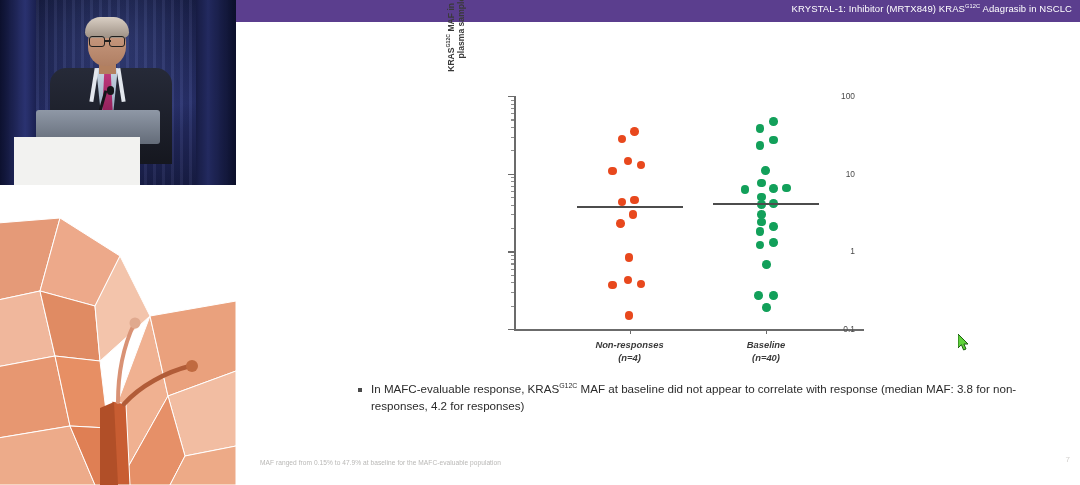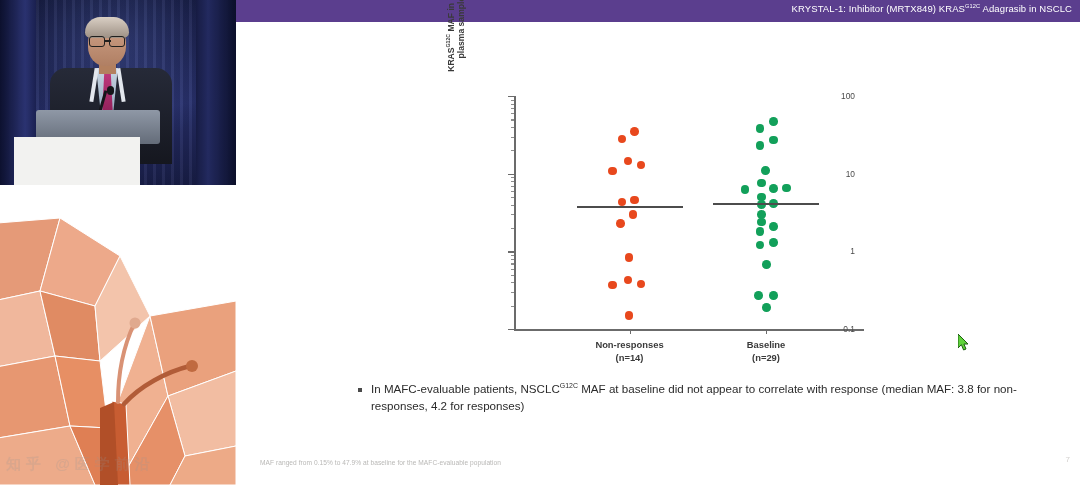--- a/index.html
+++ b/index.html
@@ -68,21 +68,21 @@
   .tick-major{position:absolute;left:-6px;width:6px;height:1.4px;background:#6b6b6b;}
   .tick-minor{position:absolute;left:-3.5px;width:3.5px;height:1.2px;background:#8d8d8d;}
   .ytlabel{position:absolute;right:0;font-size:8.4px;color:#4a4a4a;transform:translateY(-5px);
     text-align:right;white-space:nowrap;}
   .dot{position:absolute;width:8.6px;height:8.6px;border-radius:50%;margin-left:-4.3px;margin-top:-4.3px;}
   .dot.nr{background:#e8481d;}
   .dot.rs{background:#12a05a;}
   .median{position:absolute;height:2px;background:#4c4c4c;}
   .xtick{position:absolute;top:233px;width:1.4px;height:5px;background:#6b6b6b;}
   .xcat{position:absolute;top:243px;font-size:9.4px;font-weight:bold;color:#3a3a3a;text-align:center;
-    width:140px;margin-left:-70px;line-height:12.5px;}
+    width:140px;margin-left:-70px;line-height:12.5px;font-style:italic;}
   .xcat span{display:block;font-weight:bold;}
 
   
   #cursor{position:absolute;left:504px;top:246px;width:13px;height:18px;}
 
   
   #bullets{position:absolute;left:122px;top:381px;width:700px;}
   .bullet{display:flex;gap:9px;align-items:flex-start;font-size:11.6px;color:#2b2b2b;line-height:16.5px;}
   .bullet .sq{display:inline-block;width:4px;height:4px;background:#4a4a4a;margin-top:6.5px;flex:0 0 4px;}
   .bullet .btxt{flex:1;}
@@ -238,41 +238,40 @@
             <div class="dot rs" style="left: 252.68px; top: 211.35px; background: rgb(18, 160, 90);"></div>
           </div>
         <div id="medians-layer">
             <div class="median" style="width: 106px; left: 62.5px; top: 110.303px;"></div>
             <div class="median" style="width: 106px; left: 199px; top: 106.928px;"></div>
           </div>
         <div id="x-cats">
             <div class="xtick" style="left: 115.5px;"></div>
             <div class="xcat" style="left: 115.5px;">
               <span>Non-responses</span>
-              <span>(n=14)</span>
+              <span>(n=4)</span>
             </div>
             <div class="xtick" style="left: 252px;"></div>
             <div class="xcat" style="left: 252px;">
               <span>Baseline</span>
-              <span>(n=29)</span>
+              <span>(n=40)</span>
             </div>
           </div>
       </div>
       <div id="cursor">
         <svg width="13" height="18" viewBox="0 0 13 18">
           <polygon points="0,0 0,14 3.4,10.7 5.6,16 8,15 5.9,10 10,10" fill="#5fd33a" stroke="#1d5c12" stroke-width="1"></polygon>
         </svg>
       </div>
     </div>
 
     <div id="bullets">
       <div class="bullet">
         <span class="sq"></span>
-        <span class="btxt"><span>In MAFC-evaluable patients, NSCLC</span><sup>G12C</sup><span> MAF at baseline did not appear to correlate with response (median MAF: 3.8 for non-responses, 4.2 for responses)</span></span>
+        <span class="btxt"><span>In MAFC-evaluable response, KRAS</span><sup>G12C</sup><span> MAF at baseline did not appear to correlate with response (median MAF: 3.8 for non-responses, 4.2 for responses)</span></span>
       </div>
     </div>
 
     <div id="footnote">MAF ranged from 0.15% to 47.9% at baseline for the MAFC-evaluable population</div>
     <div id="pagenum">7</div>
   </div>
 
-  <div id="watermark">知乎 @医学前沿</div>
 </div>
 
 </body></html>

